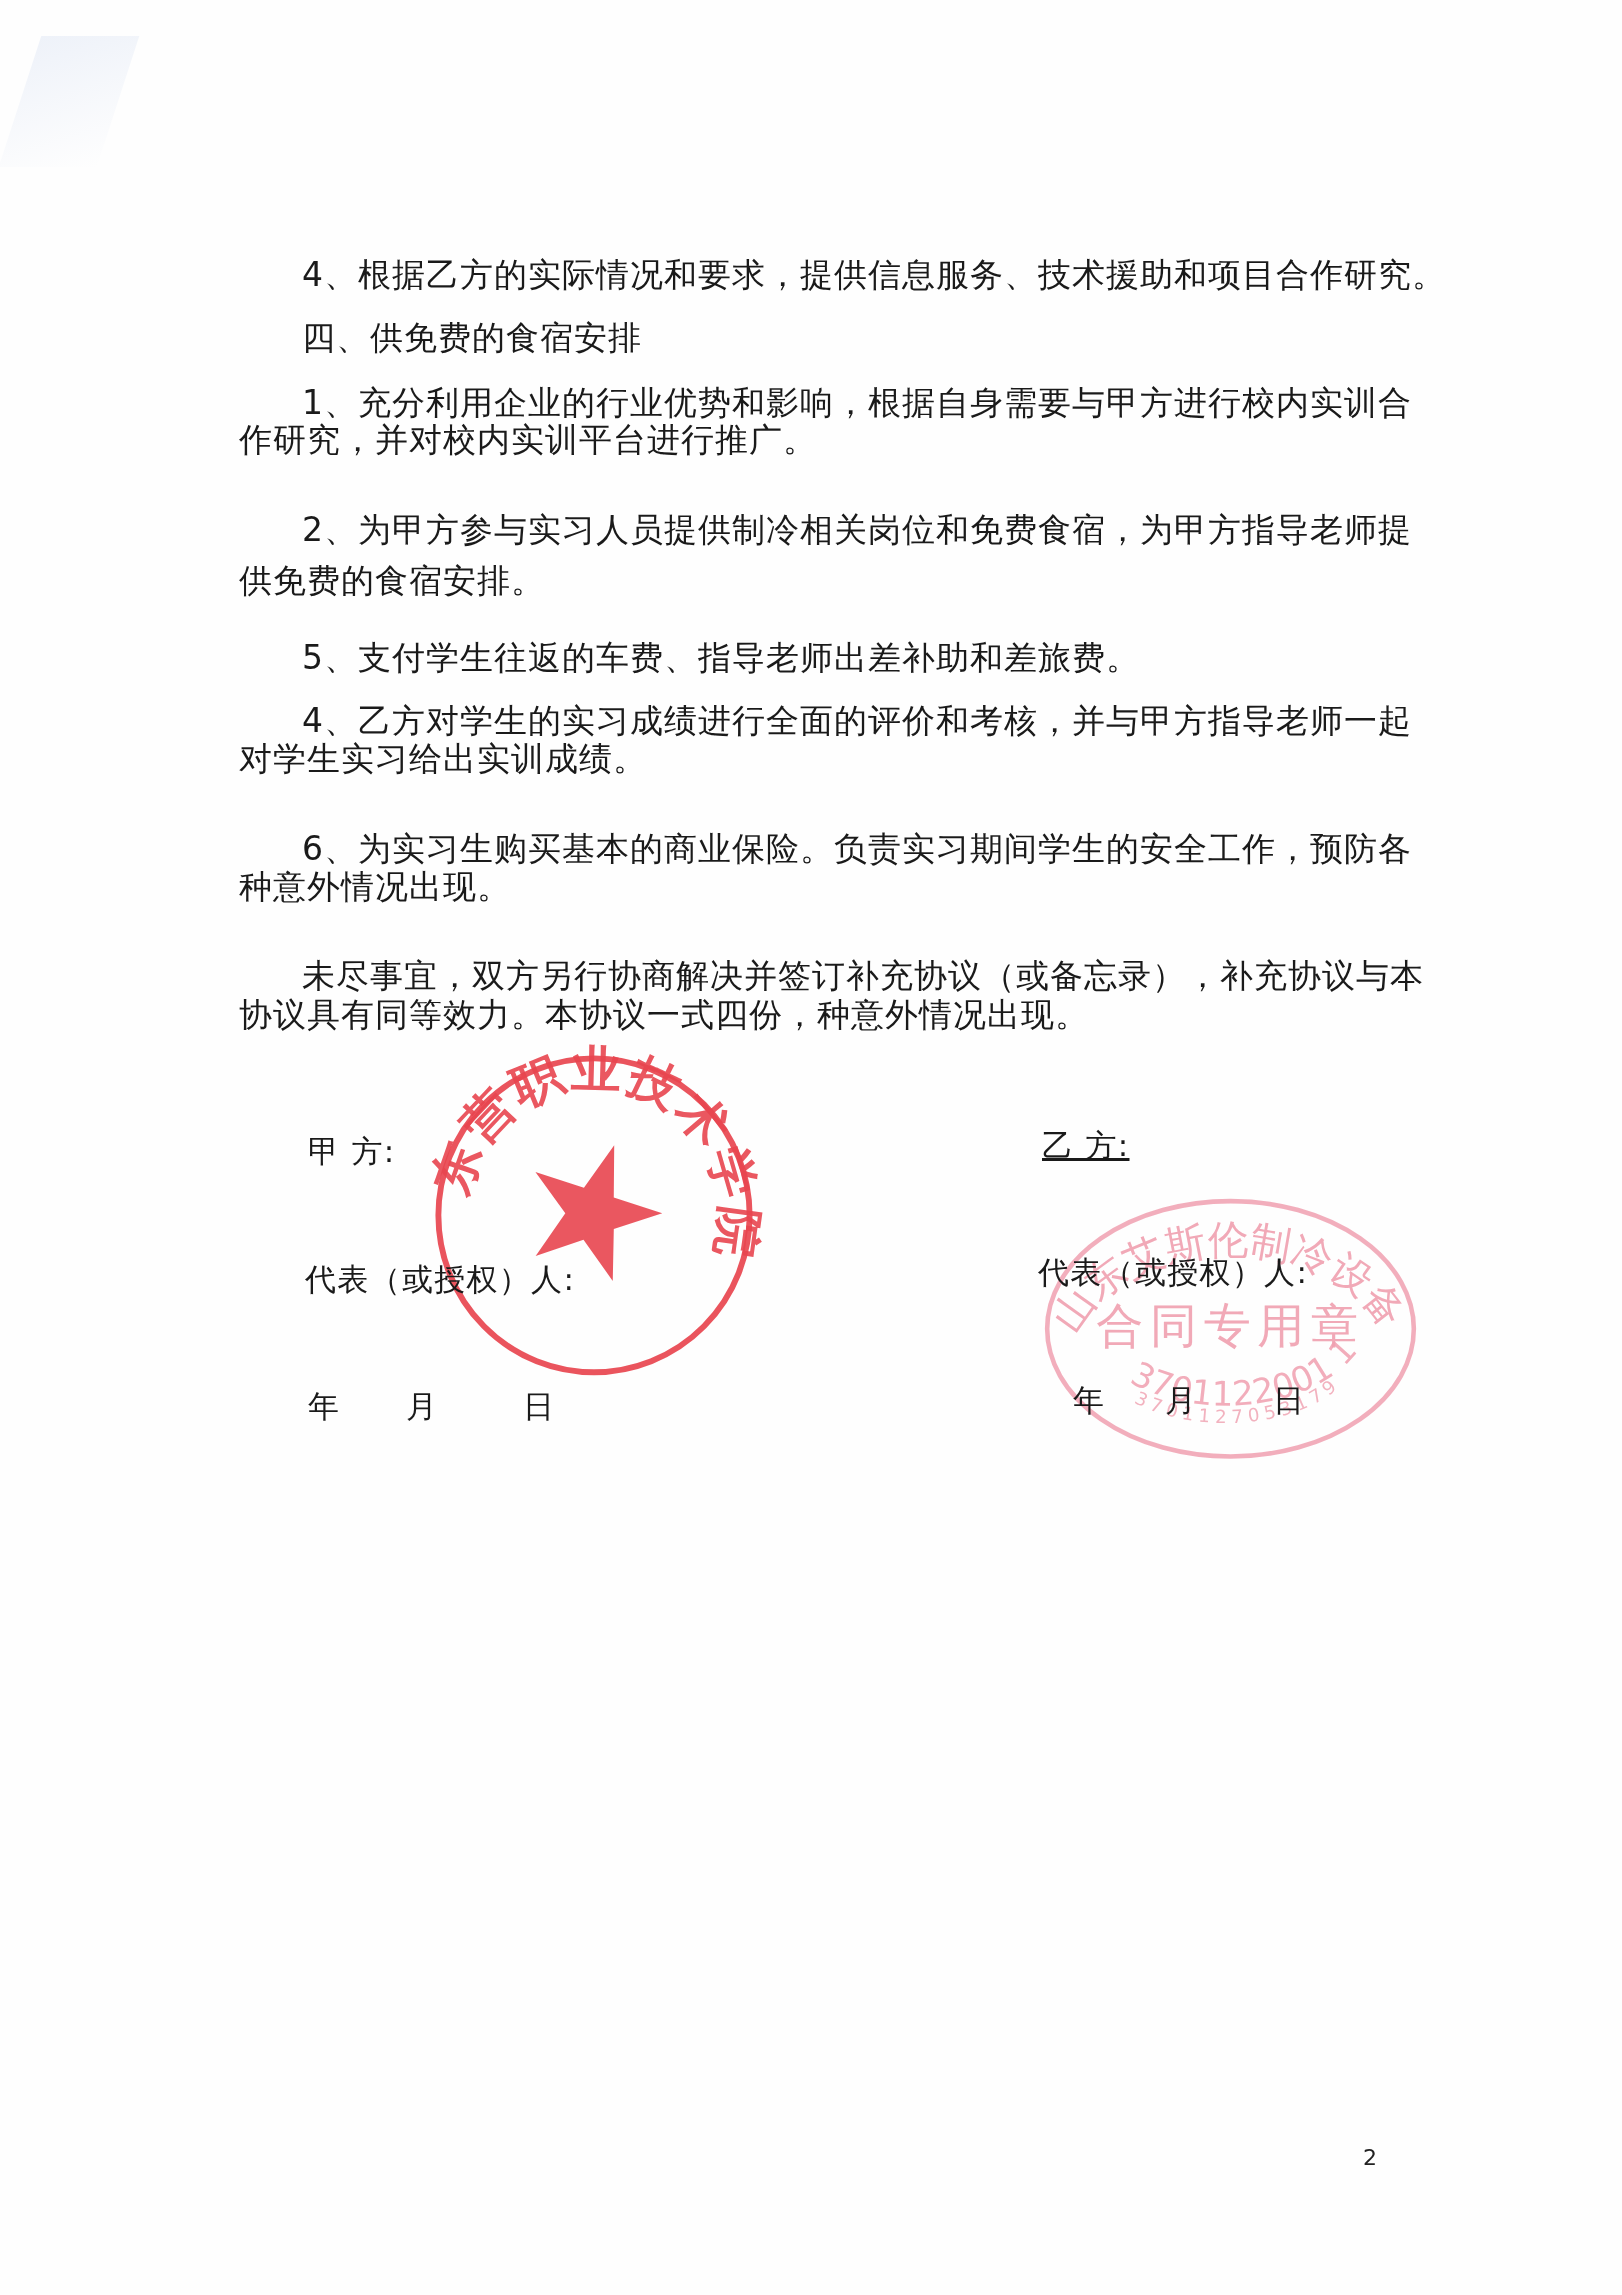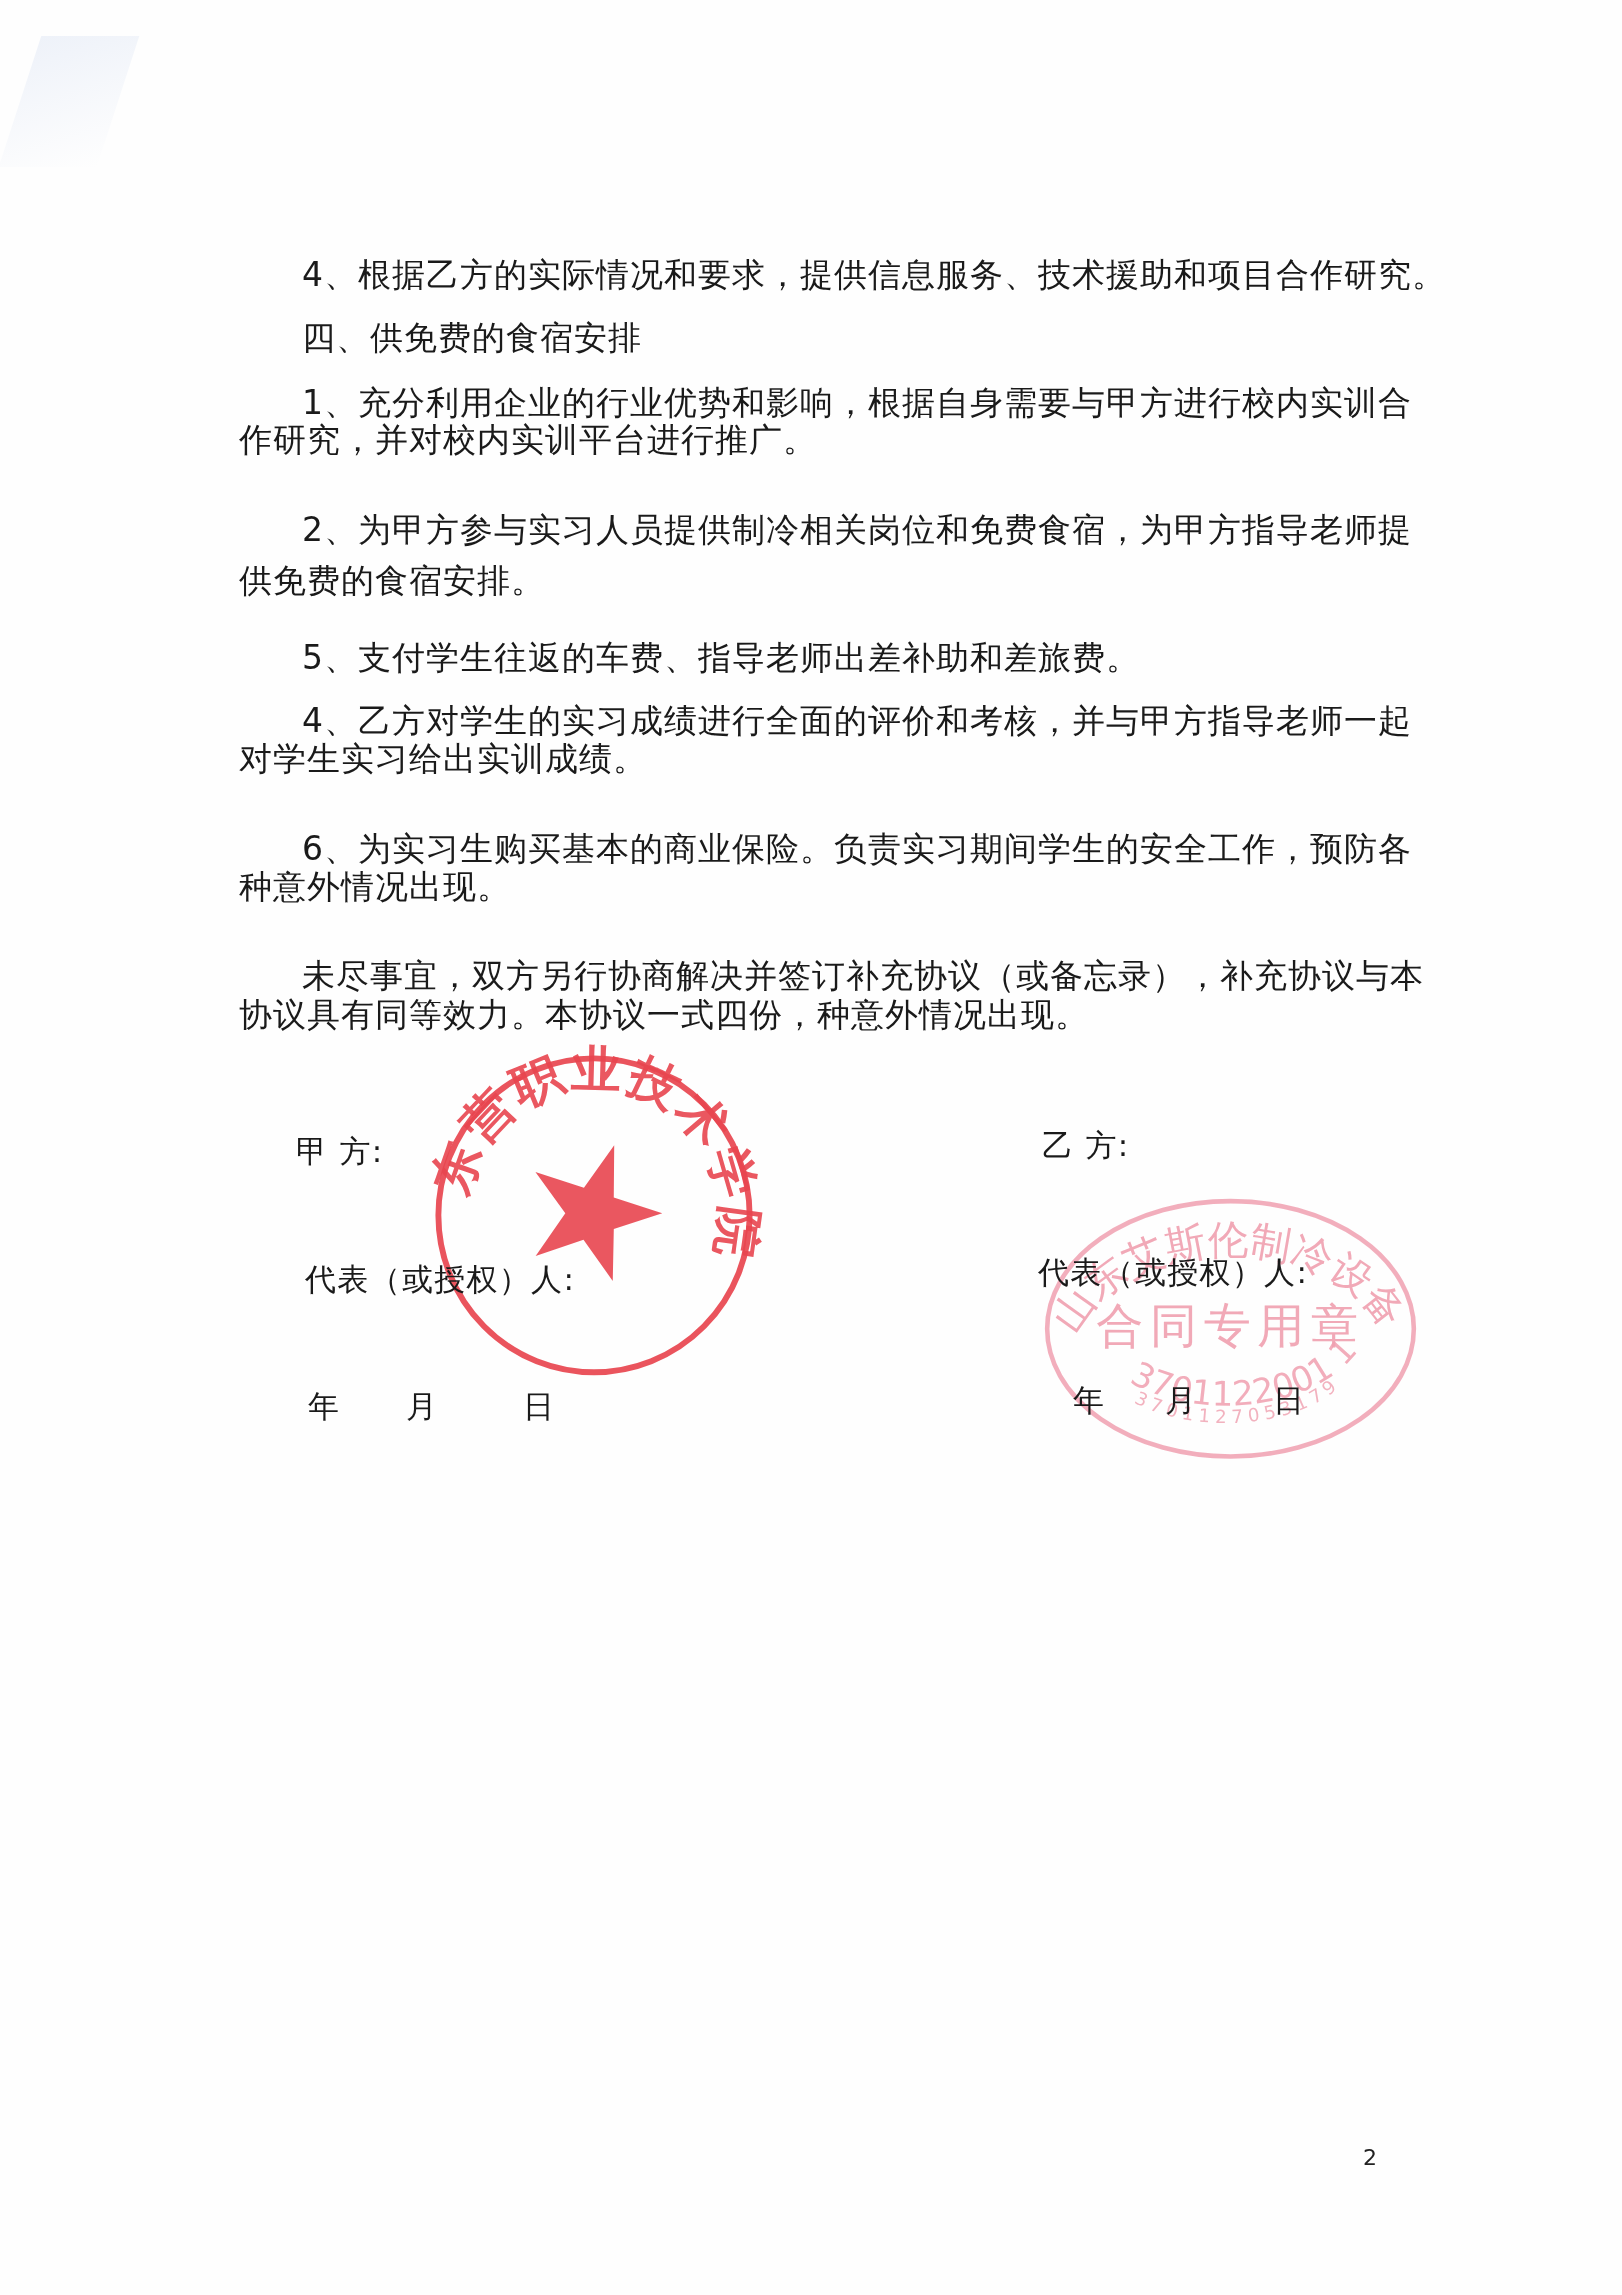--- a/index.html
+++ b/index.html
@@ -60,27 +60,27 @@
     </text>
     <text x="300" y="235" text-anchor="middle" font-size="72" fill="#f0a0b0" font-family="'DejaVu Sans', sans-serif" letter-spacing="10" opacity="0.9">合同专用章</text>
     <text font-size="52" fill="#f0a0b0" font-family="'DejaVu Sans', sans-serif" opacity="0.85">
       <textPath href="#sealB-bot1" startOffset="10%">3701122001 12905</textPath>
     </text>
     <text font-size="28" fill="#f0a0b0" font-family="'DejaVu Sans', sans-serif" letter-spacing="8" opacity="0.8">
       <textPath href="#sealB-bot2" startOffset="4%">3701127053179</textPath>
     </text>
   </svg>
 
-  <div class="sig" style="left:296px; top:1132px;">甲  方:</div>
+  <div class="sig" style="left:308px; top:1132px;">甲  方:</div>
   <div class="sig" style="left:305px; top:1260px;">代表（或授权）人:</div>
   <div class="sig" style="left:308px; top:1387px;">年</div>
   <div class="sig" style="left:406px; top:1387px;">月</div>
   <div class="sig" style="left:523px; top:1387px;">日</div>
 
-  <div class="sig" style="left:1042px; top:1126px;">乙  方:</div>
+  <div class="sig" style="left:1042px; top:1126px;text-decoration:underline;">乙  方:</div>
   <div class="sig" style="left:1038px; top:1253px;">代表（或授权）人:</div>
   <div class="sig" style="left:1073px; top:1381px;">年</div>
   <div class="sig" style="left:1165px; top:1381px;">月</div>
   <div class="sig" style="left:1273px; top:1381px;">日</div>
 
   <div class="page-number">2</div>
 </div>
 
 
 </body></html>

